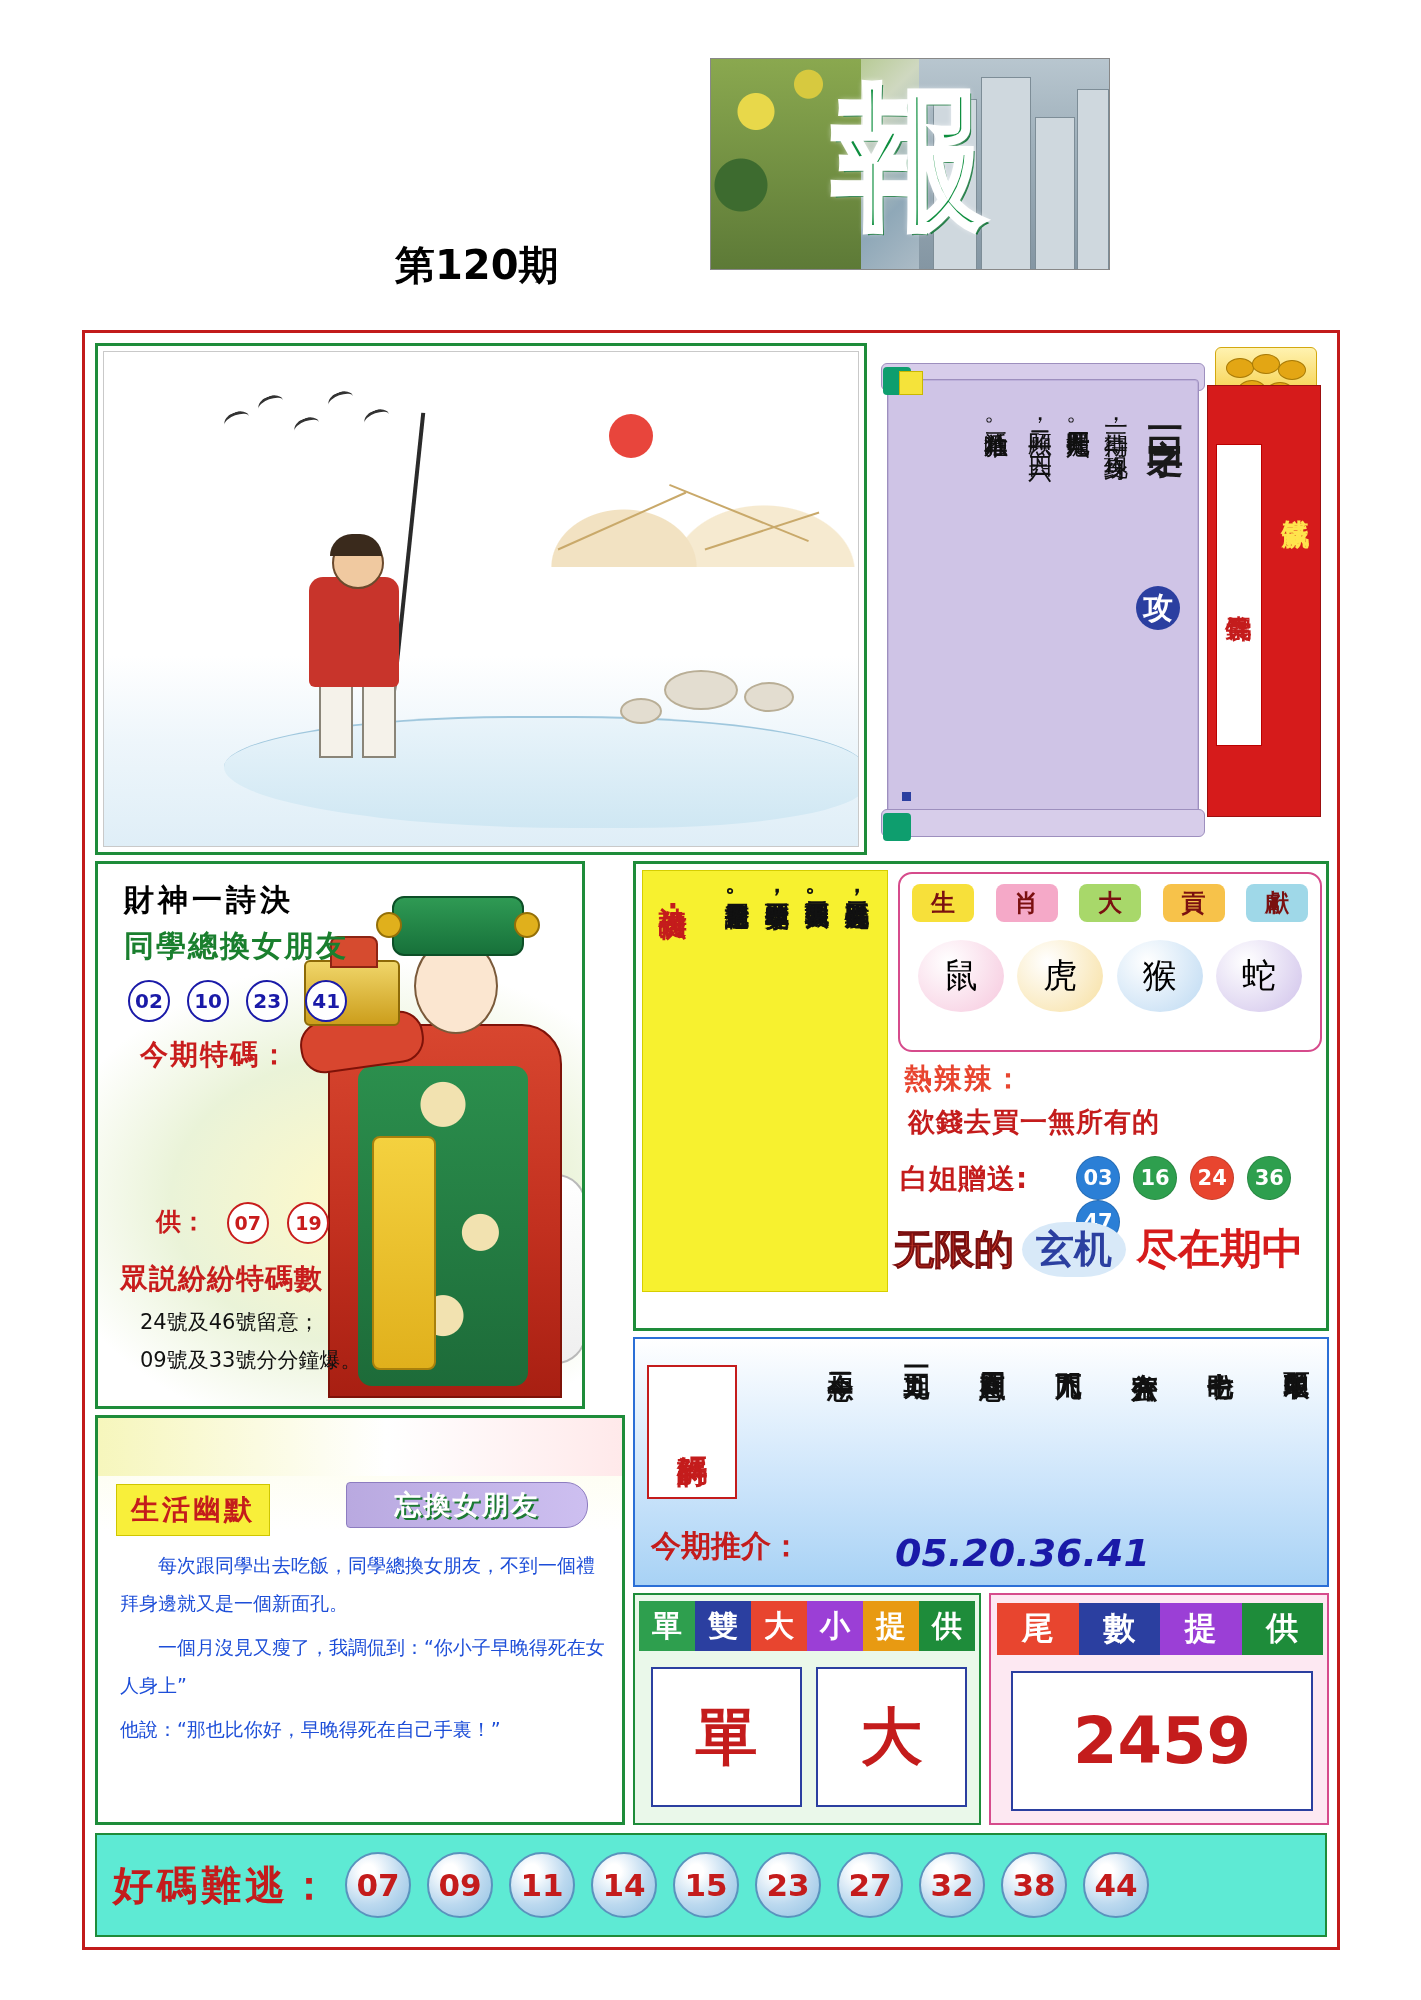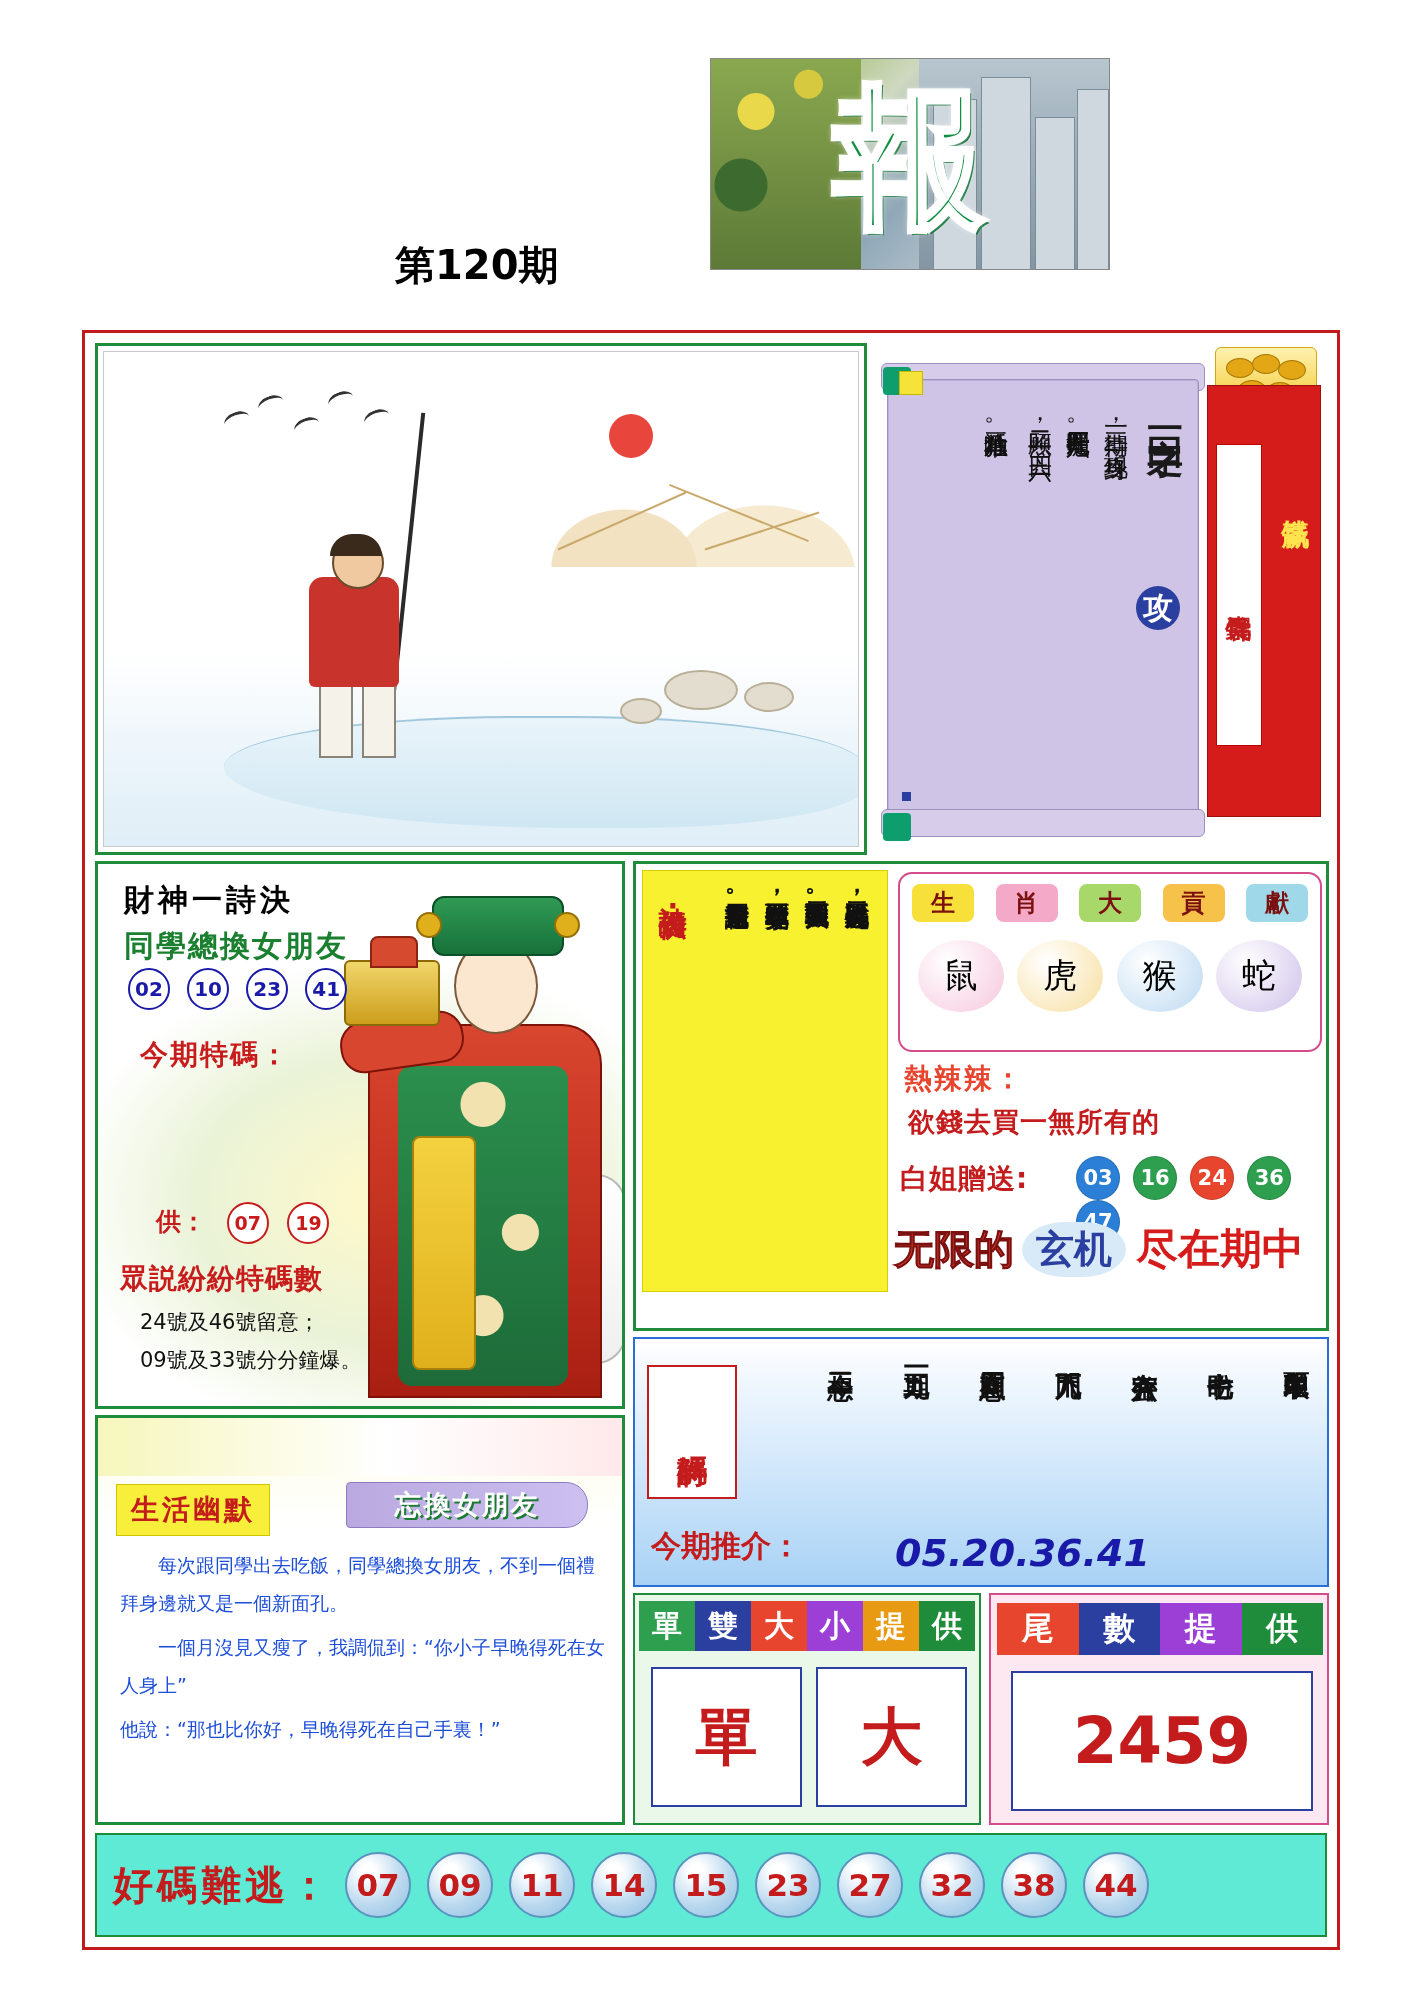--- a/index.html
+++ b/index.html
@@ -129,34 +129,34 @@
     color:#ffe44d;font-size:28px;font-weight:bold;
   }
   .money-icon{
     position:absolute;left:338px;top:4px;width:100px;height:62px;
     background:linear-gradient(180deg,#fff2b0,#f3c72d);border:1px solid #d3a80f;border-radius:6px;
   }
   .coin{position:absolute;width:26px;height:18px;background:#e3a614;border-radius:50%;border:1px solid #a87a06;}
 
   
   .fortune-panel{
-    position:absolute;left:10px;top:528px;width:530px;height:548px;
+    position:absolute;left:10px;top:528px;width:490px;height:548px;
     border:3px solid #1e8c3a;background:#5eead4;box-sizing:border-box;overflow:hidden;
   }
   .fp-bg{position:absolute;inset:0;background:
      radial-gradient(ellipse 430px 320px at 55% 62%, #fff9c9 0%, #eaf3d8 45%, #ffffff 75%),
      linear-gradient(160deg,#ffffff,#fdfdf4);}
   .fp-title{position:absolute;left:26px;top:16px;font-size:30px;font-weight:bold;color:#000;letter-spacing:4px;}
   .fp-sub{position:absolute;left:26px;top:62px;font-size:30px;font-weight:bold;color:#1a7f2e;letter-spacing:2px;}
   .num-circ{
     display:inline-flex;align-items:center;justify-content:center;
     width:38px;height:38px;border-radius:50%;border:2px solid #1a1aa8;color:#1a1aa8;
     font-size:20px;font-weight:bold;background:#fff;margin-right:12px;
   }
-  .fp-nums{position:absolute;left:30px;top:104px;}
+  .fp-nums{position:absolute;left:30px;top:116px;}
   .fp-h2{position:absolute;left:42px;top:172px;font-size:28px;font-weight:bold;color:#c81c1c;letter-spacing:2px;}
   .fp-body{position:absolute;left:30px;top:218px;width:300px;font-size:19px;color:#111;line-height:1.85;}
   .fp-gong{position:absolute;left:58px;top:338px;font-size:25px;font-weight:bold;color:#c81c1c;}
   .num-circ-r{
     display:inline-flex;align-items:center;justify-content:center;
     width:38px;height:38px;border-radius:50%;border:2px solid #c81c1c;color:#c81c1c;
     font-size:19px;font-weight:bold;background:#fff;margin-right:10px;
   }
   .fp-h3{position:absolute;left:22px;top:396px;font-size:28px;font-weight:bold;color:#c81c1c;letter-spacing:1px;}
   .fp-l1{position:absolute;left:42px;top:444px;font-size:21px;color:#111;}

